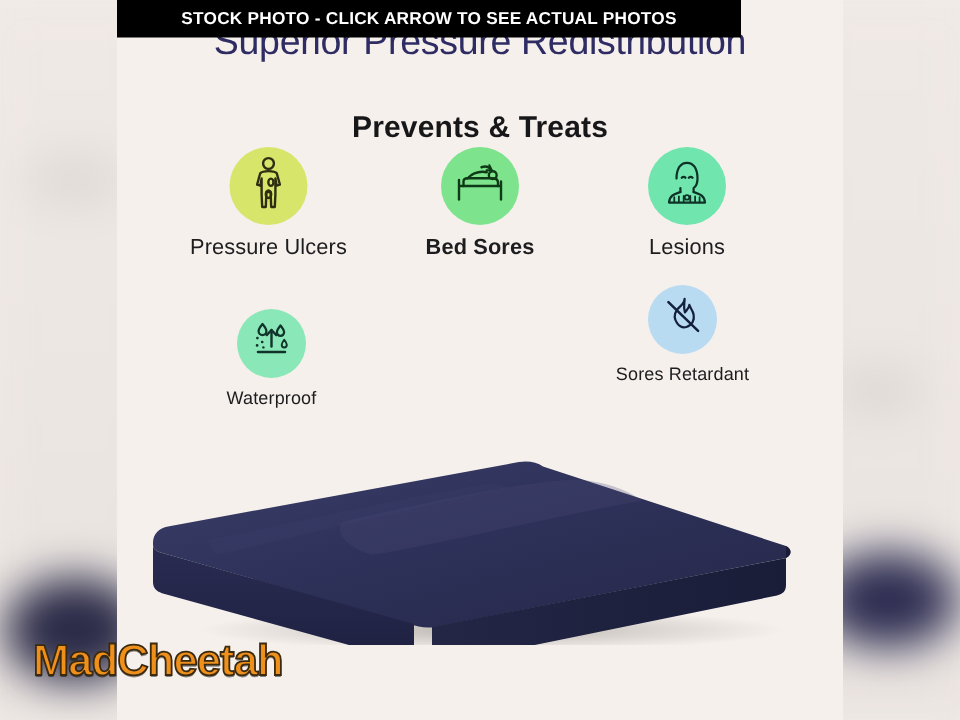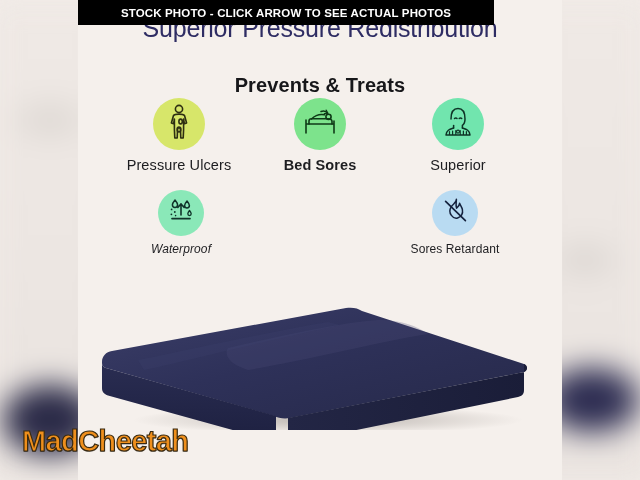--- a/index.html
+++ b/index.html
@@ -123,21 +123,21 @@
     white-space: nowrap;
   }
   .feature.small .bubble { width: 46px; height: 46px; }
   .feature.small .flabel { font-size: 12px; margin-top: 6px; }
 
   
   .f-ulcers  { left: 36px;  top: 98px; }
   .f-sores   { left: 177px; top: 98px; font-weight: bold; }
   .f-lesions { left: 315px; top: 98px; }
   
-  .f-water   { left: 38px;  top: 190px; font-style: italic; }
+  .f-water   { left: 38px;  top: 206px; }
   .f-flame   { left: 312px; top: 190px; }
 
   
   .mattress-wrap {
     position: absolute;
     left: 0; top: 300px;
     width: 484px; height: 130px;
   }
 
   
@@ -206,21 +206,21 @@
             <path d="M10 14 C10 7 13 3.5 17 3.5 C21 3.5 24 7 24 14 C24 17.5 22.6 19.6 21.4 20.4 L21.4 23"></path>
             <path d="M12.6 20.4 L12.6 23"></path>
             <path d="M12.6 23 C9 24.2 5.5 25 5 30 L29 30 C28.5 25 25 24.2 21.4 23"></path>
             <path d="M13.5 13.5 C14.3 12.7 15.3 12.7 16 13.5"></path>
             <path d="M18.2 13.5 C19 12.7 20 12.7 20.7 13.5"></path>
             <path d="M8.5 26.5 L8.5 29.4 M11.6 26 L11.6 29.4 M14.8 25.6 L14.8 29.4 M19.2 25.6 L19.2 29.4 M22.4 26 L22.4 29.4 M25.4 26.5 L25.4 29.4" stroke-width="1.2"></path>
             <circle cx="17" cy="26.6" r="1.5" stroke-width="1.2"></circle>
           </svg>
         </span>
       </div>
-      <div class="flabel">Superior</div>
+      <div class="flabel">Lesions</div>
     </div>
 
     <div class="feature f-water small">
       <div class="bubble" style="background:#8ae8b8;">
         <span>
           <svg width="30" height="30" viewBox="0 0 30 30" fill="none" stroke="#10332a" stroke-width="1.5" stroke-linecap="round" stroke-linejoin="round">
             <path d="M9 4 C9 4 6.4 7.2 6.4 8.8 C6.4 10.3 7.6 11.4 9 11.4 C10.4 11.4 11.6 10.3 11.6 8.8 C11.6 7.2 9 4 9 4 Z"></path>
             <path d="M21 5 C21 5 18.6 8 18.6 9.5 C18.6 10.9 19.7 11.9 21 11.9 C22.3 11.9 23.4 10.9 23.4 9.5 C23.4 8 21 5 21 5 Z"></path>
             <path d="M23.5 14.5 C23.5 14.5 21.8 16.7 21.8 17.8 C21.8 18.8 22.6 19.6 23.5 19.6 C24.4 19.6 25.2 18.8 25.2 17.8 C25.2 16.7 23.5 14.5 23.5 14.5 Z" stroke-width="1.3"></path>
             <path d="M15 8 L15 19" stroke-width="1.6"></path>

